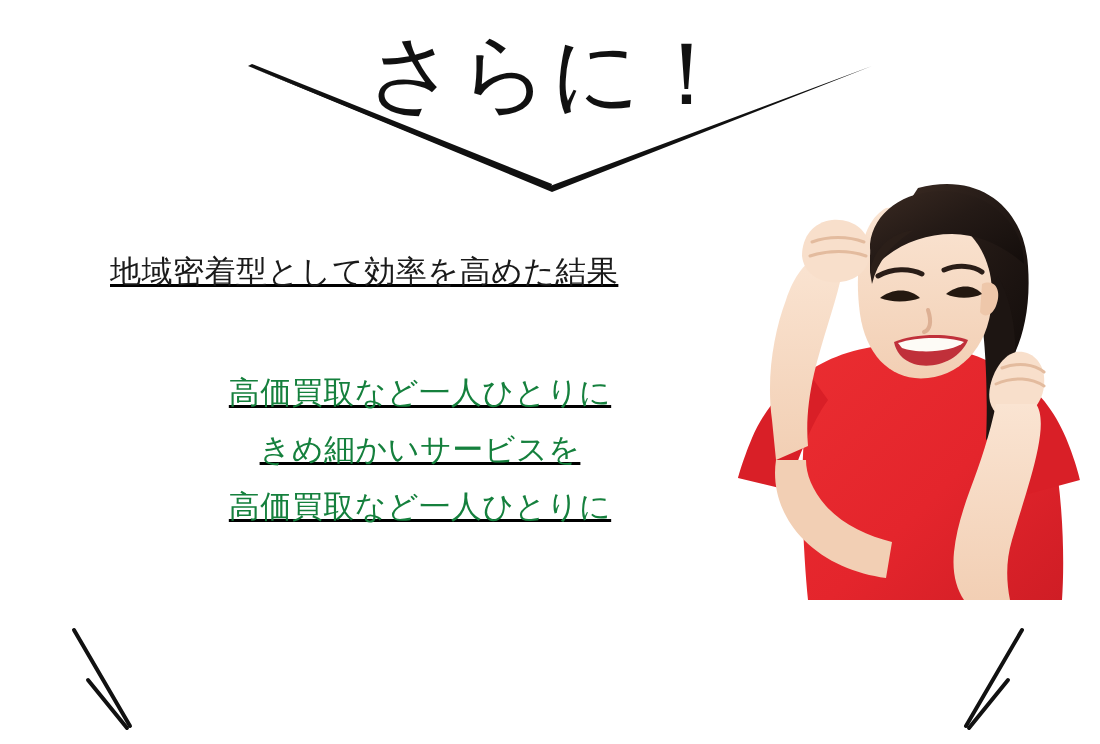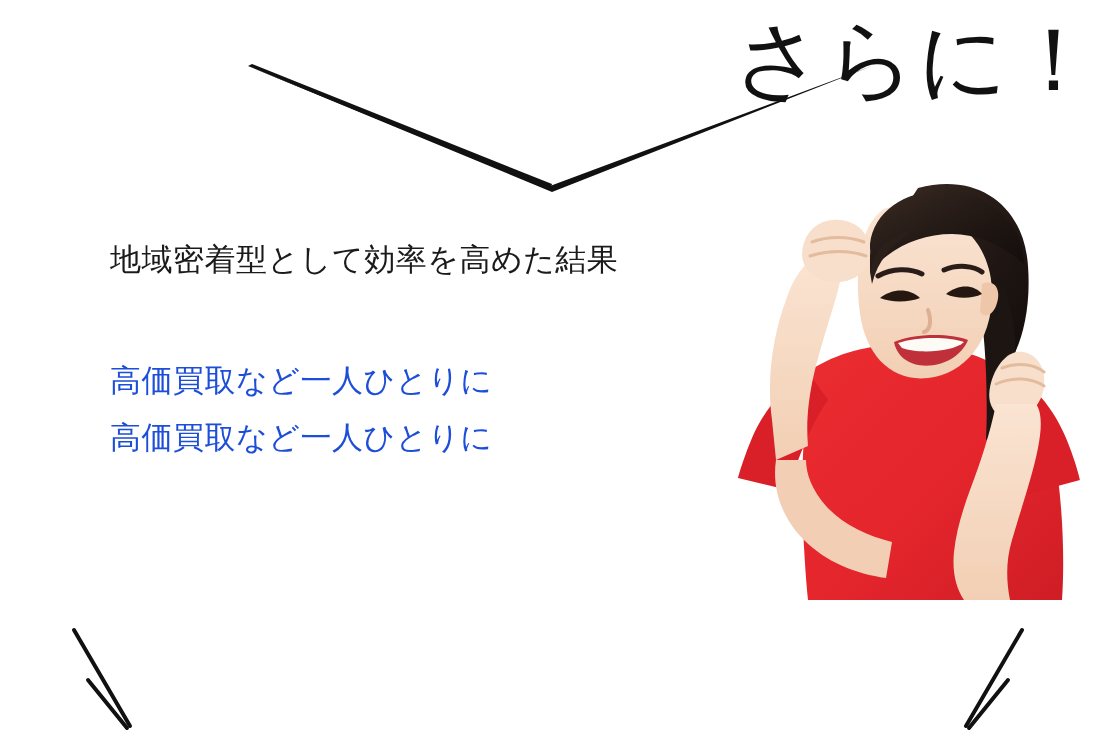--- a/index.html
+++ b/index.html
@@ -12,61 +12,63 @@
   }
   #stage {
     position:relative;
     width:1100px; height:744px;
     background:#ffffff;
   }
 
   
   #headline-top {
     position:absolute;
-    left:0; top:10px;
+    left:0; top:24px;
     width:1100px;
-    text-align:right;
+    text-align:center;
     font-size:88px;
     line-height:100px;
     font-weight:400;
     letter-spacing:2px;
     color:#111111;
     white-space:nowrap;
     z-index:6;
   }
 
   
   #chevron-arrow {
     position:absolute;
     left:230px; top:50px;
     width:660px; height:150px;
     z-index:3;
   }
 
   
   #body-copy {
     position:absolute;
-    left:110px; top:236px;
+    left:110px; top:248px;
     width:620px;
     z-index:5;
+    text-decoration:underline;
   }
   .copy-lead {
     font-size:31px;
     line-height:46px;
     color:#1a1a1a;
     letter-spacing:0.5px;
     white-space:nowrap;
   }
   .copy-list { margin-top:70px; }
   .copy-line {
     font-size:31px;
     line-height:57px;
-    color:#1d4ed8;
+    color:#15803d;
     letter-spacing:0.5px;
     white-space:nowrap;
+    text-align:center;
   }
 
   
   #model-photo {
     position:absolute;
     left:680px; top:160px;
     width:420px; height:440px;
     z-index:4;
   }
 
@@ -101,20 +103,21 @@
 
   <svg id="chevron-arrow" viewBox="0 0 660 150">
     <polygon points="18,16 320,136 642,16 322,142" fill="#111111"></polygon>
     <polygon points="18,16 22,14 322,134 320,140" fill="#111111"></polygon>
   </svg>
 
   <div id="body-copy">
     <div class="copy-lead">地域密着型として効率を高めた結果</div>
     <div class="copy-list">
       <div class="copy-line">高価買取など一人ひとりに</div>
+      <div class="copy-line">きめ細かいサービスを</div>
       <div class="copy-line">高価買取など一人ひとりに</div>
     </div>
   </div>
 
   <svg id="model-photo" viewBox="0 0 420 440">
     <defs>
       <linearGradient id="shirtGrad" x1="0" y1="0" x2="1" y2="1">
         <stop offset="0%" stop-color="#ea2d31"></stop>
         <stop offset="55%" stop-color="#e4252c"></stop>
         <stop offset="100%" stop-color="#cf1d25"></stop>

